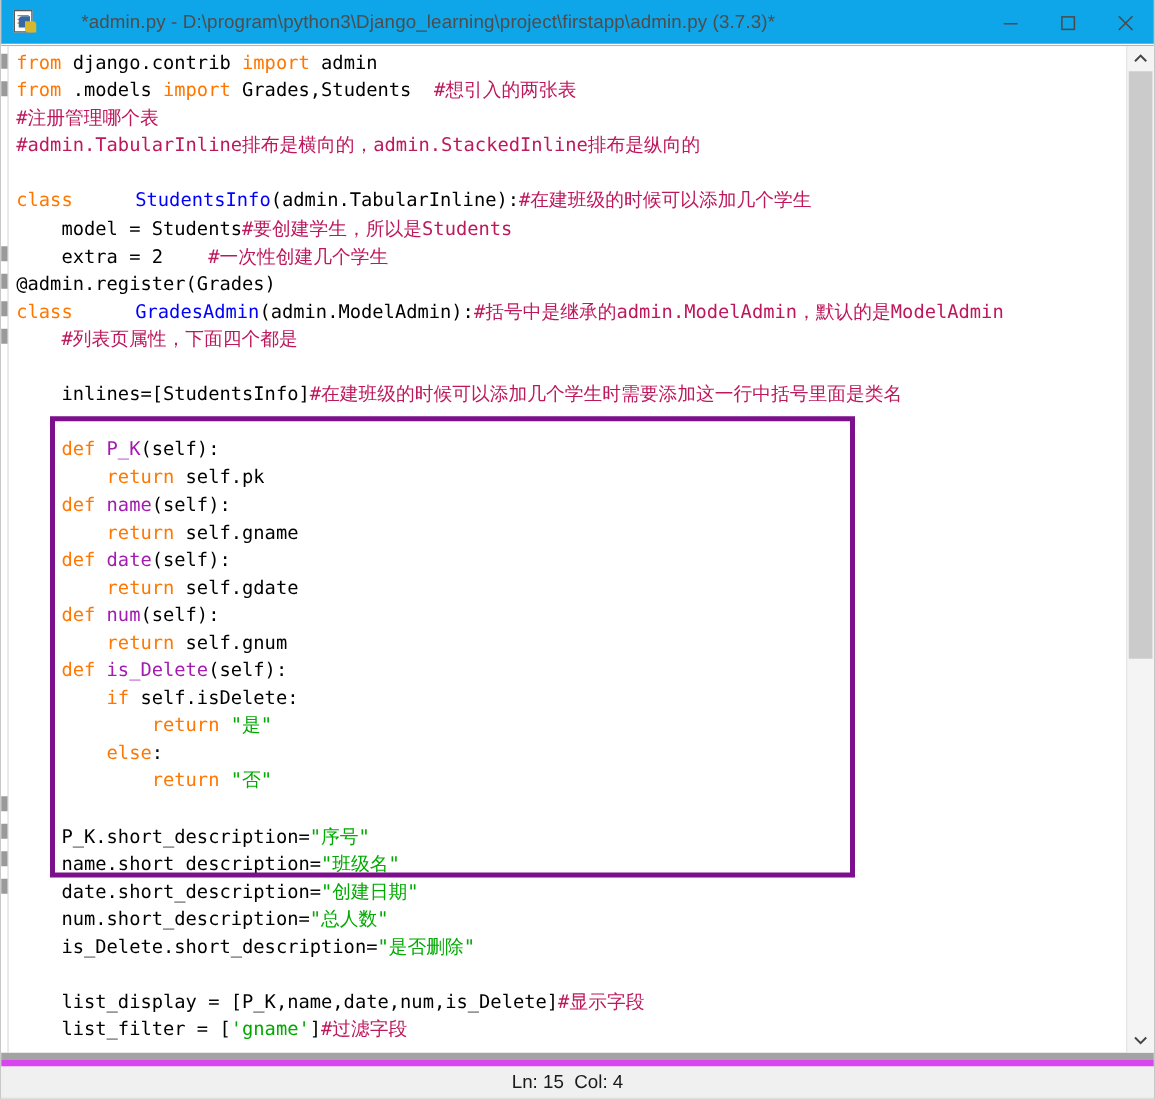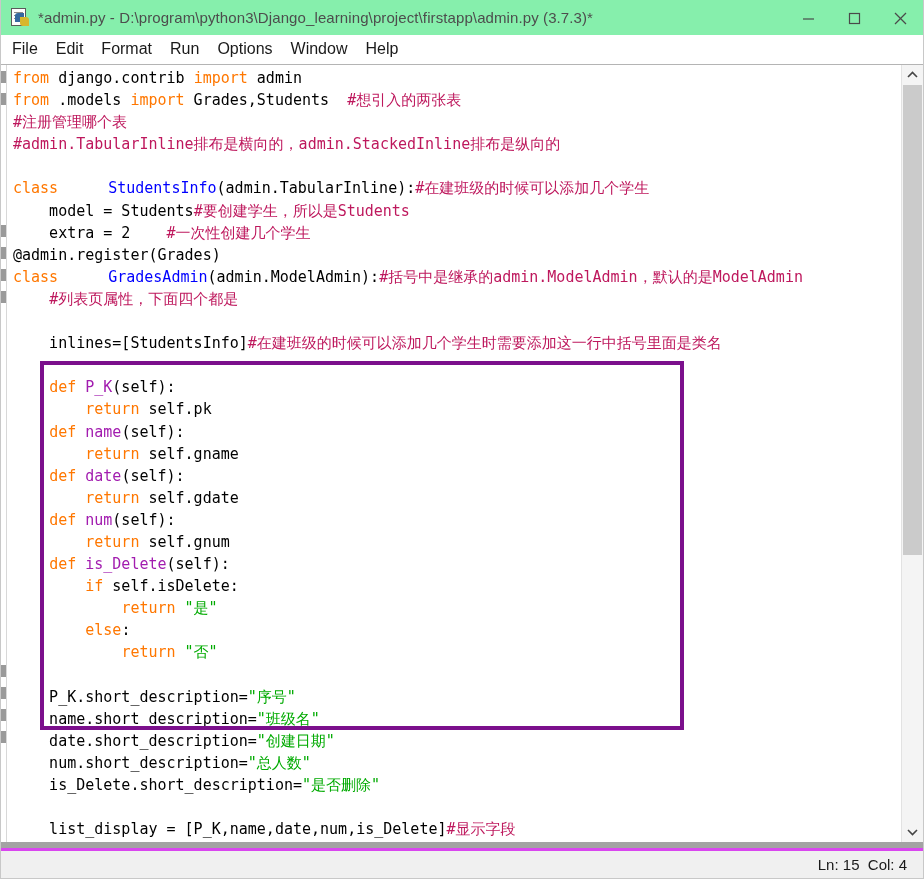--- a/index.html
+++ b/index.html
@@ -16,24 +16,25 @@
     display: flex; flex-direction: column;
     background: #ffffff;
     border: 1px solid #c8c8c8;
     border-top: none;
   }
 
   
   .titlebar {
     height: 36px; flex: 0 0 36px;
     display: flex; align-items: center;
-    background: #86efac;
+    background: #0ea5e9;
     border-bottom: 1px solid #ffffff;
     padding-left: 8px;
     position: relative;
+    gap: 27px;
   }
   .title-icon {
     width: 22px; height: 22px;
     margin-right: 7px;
     position: relative;
     flex: 0 0 22px;
   }
   .title-icon .doc {
     position: absolute; left: 2px; top: 1px;
     width: 15px; height: 18px;
@@ -164,23 +165,23 @@
   .sb-thumb {
     position: absolute; left: 1px; right: 1px;
     top: 0; height: 470px;
     background: #cbcbcb;
   }
 
   
   .statusbar {
     height: 30px; flex: 0 0 30px;
     background: #f0f0f0;
-    display: flex; align-items: center; justify-content: flex-end;
+    display: flex; align-items: center; justify-content: center;
     padding-right: 16px;
-    border-top: 3px solid #d946ef;
+    border-top: 5px solid #d946ef;
   }
   .status-text {
     font-size: 15px; color: #1a1a1a;
     white-space: pre;
   }
 </style>
 </head>
 <body>
 
 <div id="app">
@@ -205,29 +206,20 @@
       </div>
       <div class="win-btn">
         <svg width="15" height="15" viewBox="0 0 15 15">
             <line x1="2" y1="2" x2="13" y2="13" stroke="#4a4a4a" stroke-width="1.3"></line>
             <line x1="13" y1="2" x2="2" y2="13" stroke="#4a4a4a" stroke-width="1.3"></line>
           </svg>
       </div>
     </div>
   </div>
 
-  <div class="menubar">
-    <div class="menu-item">File</div>
-    <div class="menu-item">Edit</div>
-    <div class="menu-item">Format</div>
-    <div class="menu-item">Run</div>
-    <div class="menu-item">Options</div>
-    <div class="menu-item">Window</div>
-    <div class="menu-item">Help</div>
-  </div>
 
   <div class="editor-wrap">
 
     <div class="gutter">
       <div class="mark" style="top:6px"></div>
       <div class="mark" style="top:28px"></div>
       <div class="mark" style="top:160px"></div>
       <div class="mark" style="top:182px"></div>
       <div class="mark" style="top:204px"></div>
       <div class="mark" style="top:226px"></div>

